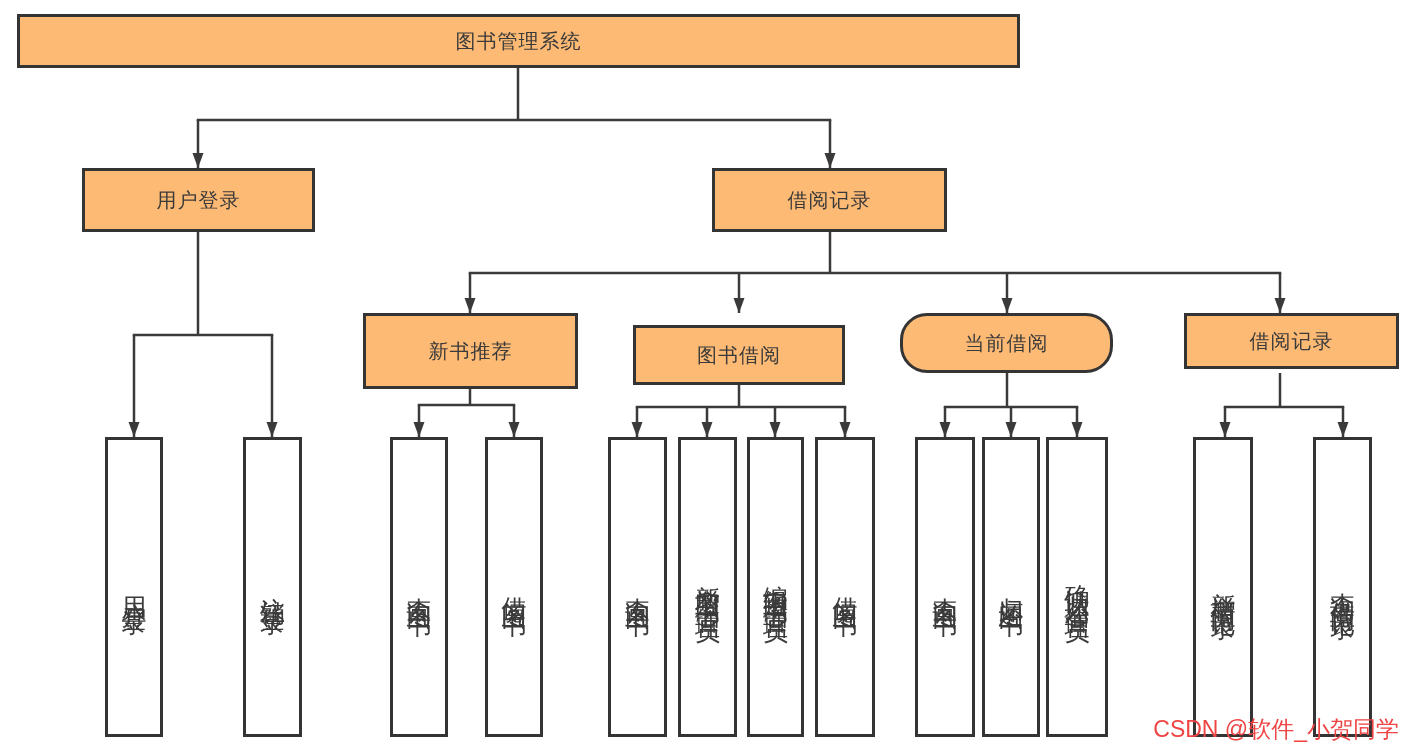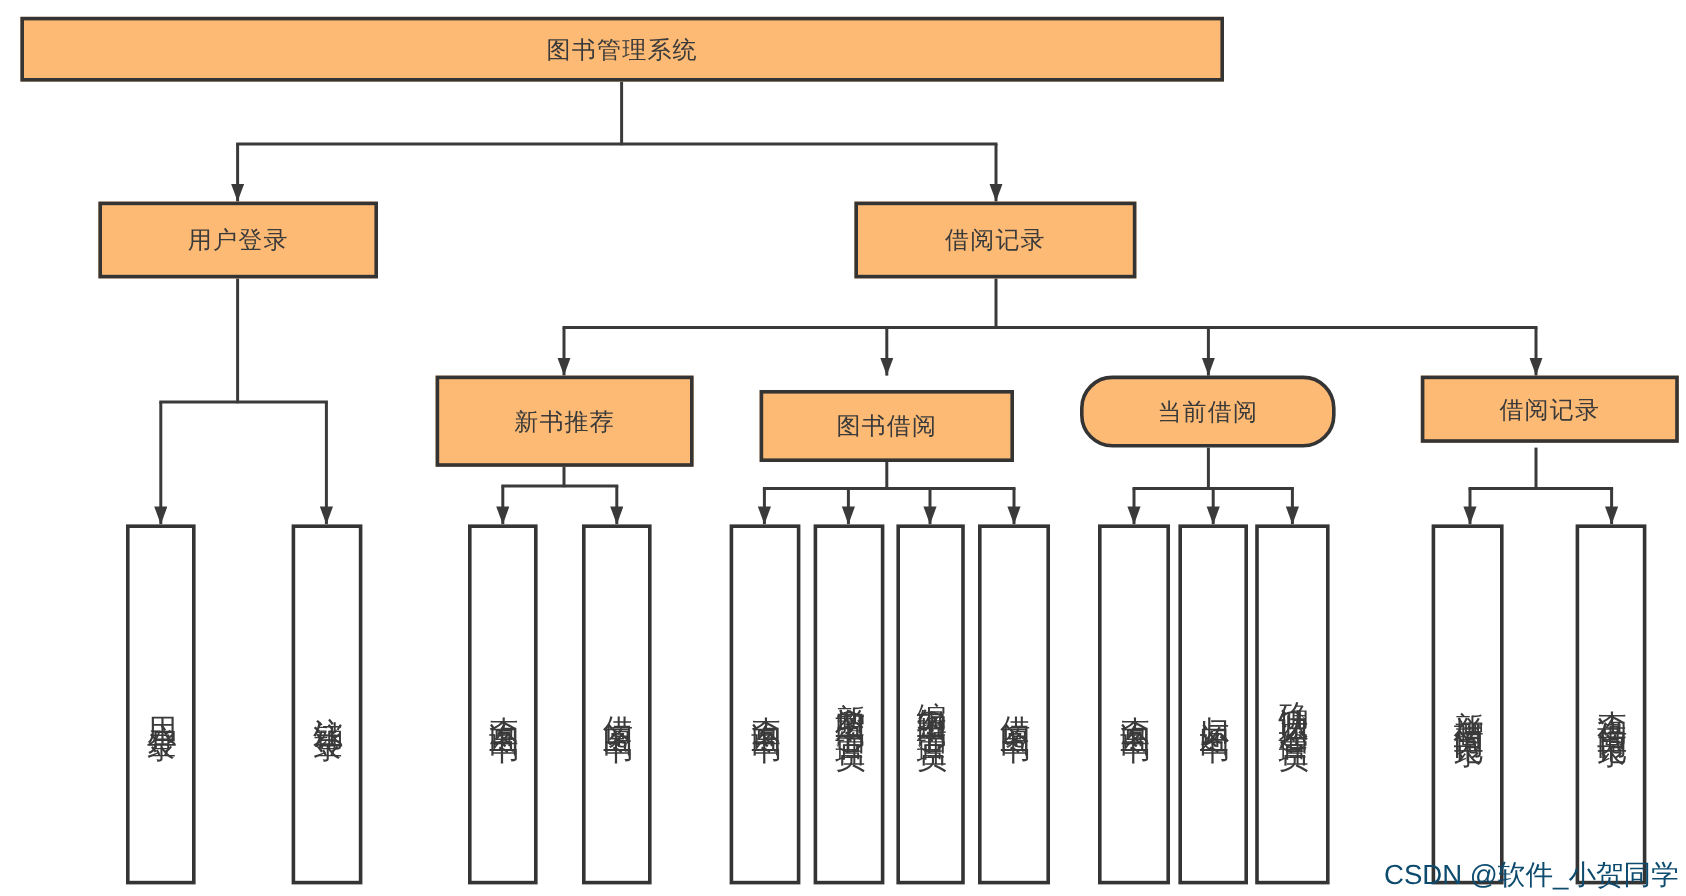--- a/index.html
+++ b/index.html
@@ -51,21 +51,21 @@
     line-height: 1;
     letter-spacing: 5px;
     color: #3a3a3a;
     white-space: nowrap;
   }
   #watermark {
     position: absolute;
     right: 6px;
     top: 714px;
     font-size: 23px;
-    color: #0c4a6e;
+    color: #ef4444;
     z-index: 5;
     white-space: nowrap;
   }
 </style>
 </head>
 <body>
 
 <div id="canvas">
 
   <svg id="wires" viewBox="0 0 1405 747" xmlns="http://www.w3.org/2000/svg">

